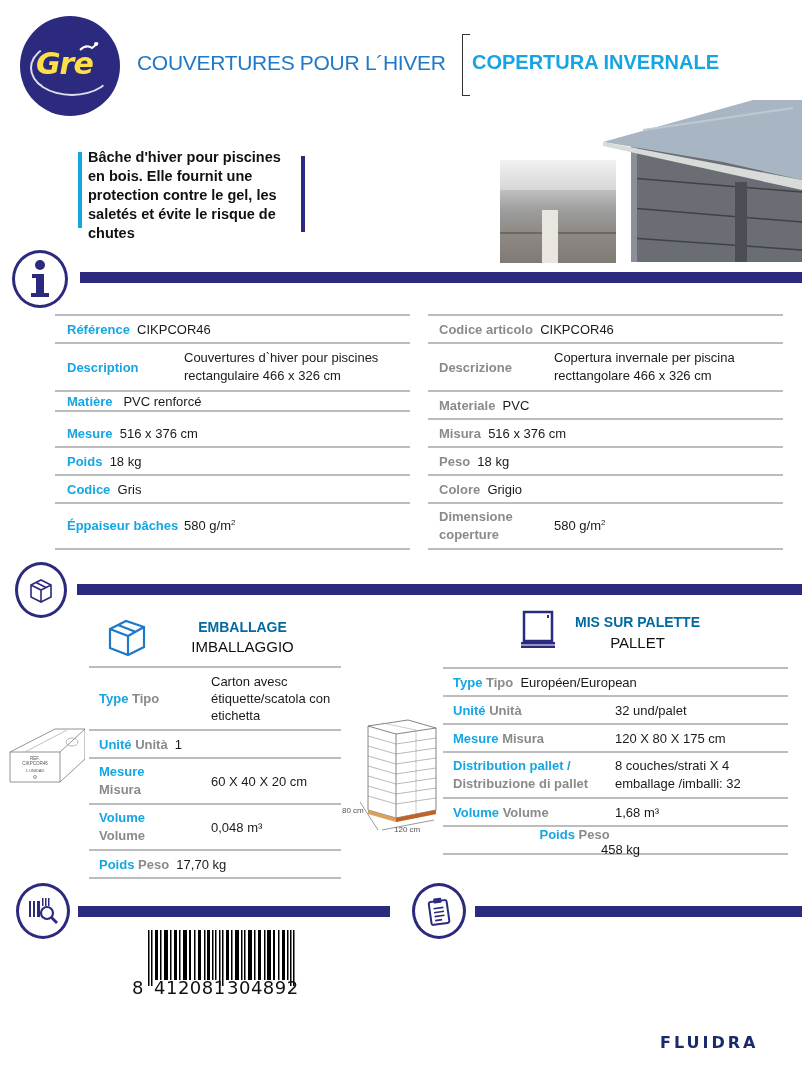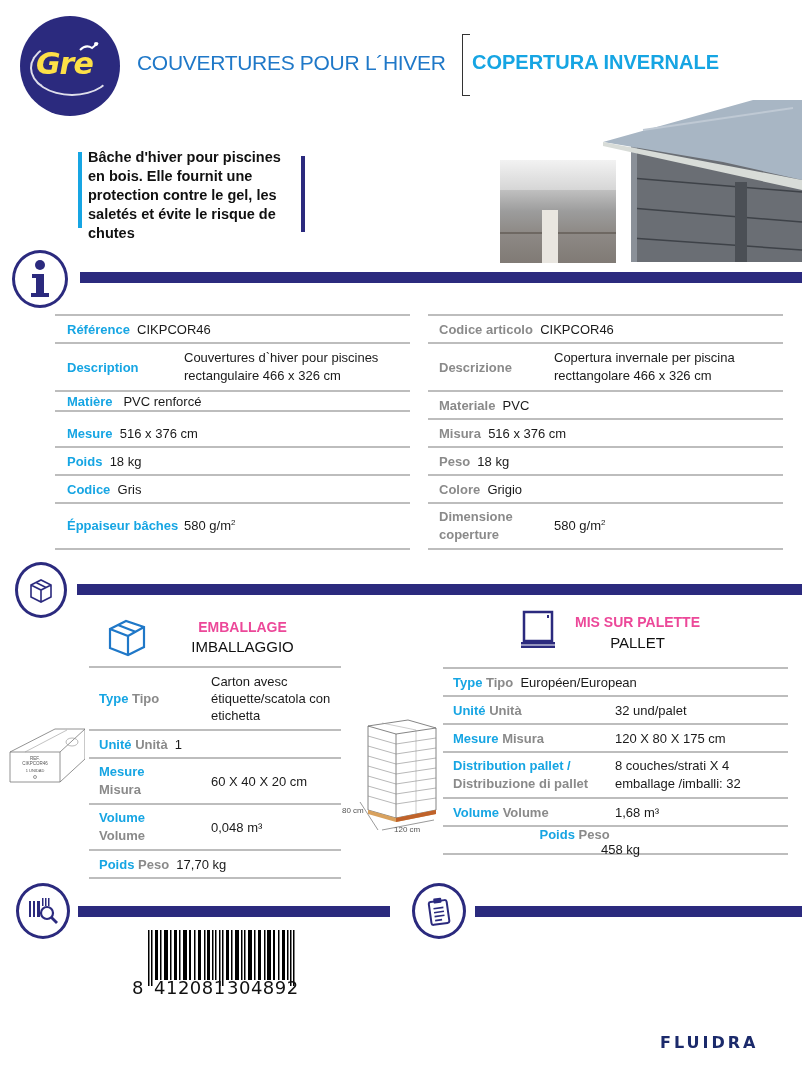--- a/index.html
+++ b/index.html
@@ -29,21 +29,21 @@
   .sec-icon { width: 56px; height: 58px; border: 3px solid #2b2a7e; border-radius: 50%; background: #fff; display: flex; align-items: center; justify-content: center; }
   .sec-line { height: 11px; background: #2b2a7e; }
 
   
   .spec { font-size: 13px; }
   .spec-row { position: absolute; display: flex; align-items: center; border-bottom: 2px solid #bdbdbd; }
   .lbl-fr { color: #16a5e3; font-weight: bold; }
   .lbl-it { color: #8a8a8a; font-weight: bold; }
   .sup { font-size: 8px; vertical-align: super; }
 
-  .pk-title { font-size: 14px; font-weight: bold; color: #ec4899; text-align: center; }
+  .pk-title { font-size: 14px; font-weight: bold; color: #0369a1; text-align: center; }
   .pk-sub { font-size: 15px; color: #111; text-align: center; }
 
   .fluidra { left: 660px; top: 1033px; color: #1b2a6b; font-size: 16px; font-weight: bold; letter-spacing: 3px; font-family: "DejaVu Sans", sans-serif; }
 </style>
 </head>
 <body>
 
 <div class="abs logo">
   <div class="logo-arc"></div>
   <span class="logo-text">Gre</span>

